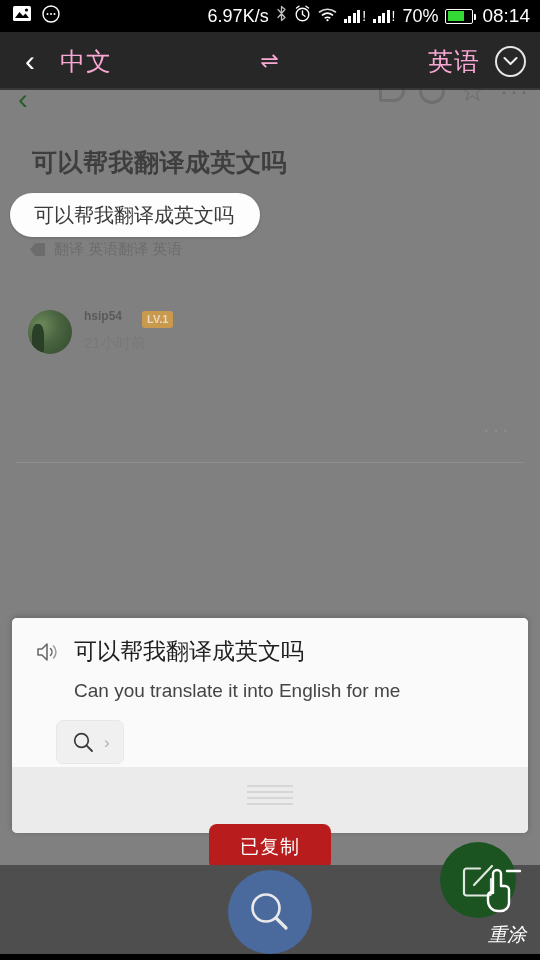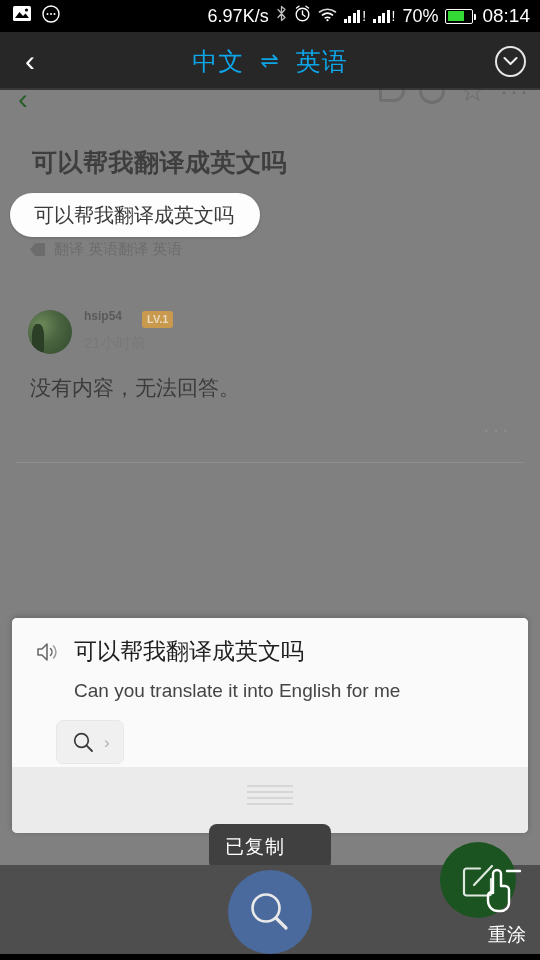--- a/index.html
+++ b/index.html
@@ -97,22 +97,22 @@
   #ovl-header {
     position:absolute; left:0; top:32px; width:540px; height:58px;
     background:rgba(38,38,38,.80);
     display:flex; align-items:center;
   }
   #ovl-header .back {
     width:60px; text-align:center; color:#fff;
     font-size:30px; line-height:30px; font-weight:300;
   }
   .ovl-title {
-    flex:1; display:flex; align-items:center; justify-content:center;
-    gap:16px; color:#0ea5e9; font-size:25px; letter-spacing:1px;
+    flex:1; display:flex; align-items:center; justify-content:space-between;
+    gap:16px; color:#f9a8d4; font-size:25px; letter-spacing:1px;
   }
   .ovl-title .swap { font-size:22px; }
   .ovl-chev {
     width:60px; display:flex; align-items:center; justify-content:center;
   }
   .chev-circle {
     width:31px; height:31px; border:2px solid #e6e6e6; border-radius:50%;
     display:flex; align-items:center; justify-content:center;
   }
   .chev-circle svg { display:block; }
@@ -159,36 +159,36 @@
     display:flex; align-items:flex-start; justify-content:center;
     padding-top:18px;
   }
   .drag-handle { display:flex; flex-direction:column; gap:4px; }
   .drag-handle i { display:block; width:46px; height:2px; background:#d6d6d6; }
 
   
   #toast {
     position:absolute; left:50%; top:824px; transform:translateX(-50%);
     min-width:122px; padding:10px 16px;
-    background:#404040; border-radius:8px;
-    color:#fff; font-size:19px; letter-spacing:1px;
+    background:#b91c1c; border-radius:8px;
+    color:#fff; font-size:19px; text-align:center; letter-spacing:1px;
   }
 
   
   #bottom-bar {
     position:absolute; left:0; bottom:0; width:540px; height:95px;
     background:#4e4e4e;
   }
   .bb-item {
     position:absolute; bottom:14px;
     display:flex; flex-direction:column; align-items:center; gap:4px;
     color:#fff; font-size:19px;
   }
   .bb-left { left:14px; }
-  .bb-right { right:14px; }
+  .bb-right { right:14px;font-style:italic; }
   .bb-label { line-height:22px; }
   .cam-ico { width:46px; height:37px; }
   .fab-search {
     position:absolute; left:50%; bottom:6px; transform:translateX(-50%);
     width:84px; height:84px; border-radius:50%;
     background:#4a6a9e;
     display:flex; align-items:center; justify-content:center;
   }
   .fab-search svg { display:block; }
   .green-circle {
@@ -258,21 +258,20 @@
 
   <div class="tag-row">
     <span class="tag-ico"></span>
     <span>翻译 英语翻译 英语</span>
   </div>
 
   <div class="cmt-avatar"></div>
   <div class="cmt-name">hsip54</div>
   <div class="cmt-lv">LV.1</div>
   <div class="cmt-time">21小时前</div>
-  <div class="cmt-body">没有内容，无法回答。</div>
   <div class="cmt-more">···</div>
   <div class="cmt-divider"></div>
 </div>
 
 <div id="ovl-header">
   <div class="back">‹</div>
   <div class="ovl-title">
     <span>中文</span>
     <span class="swap">⇌</span>
     <span>英语</span>

